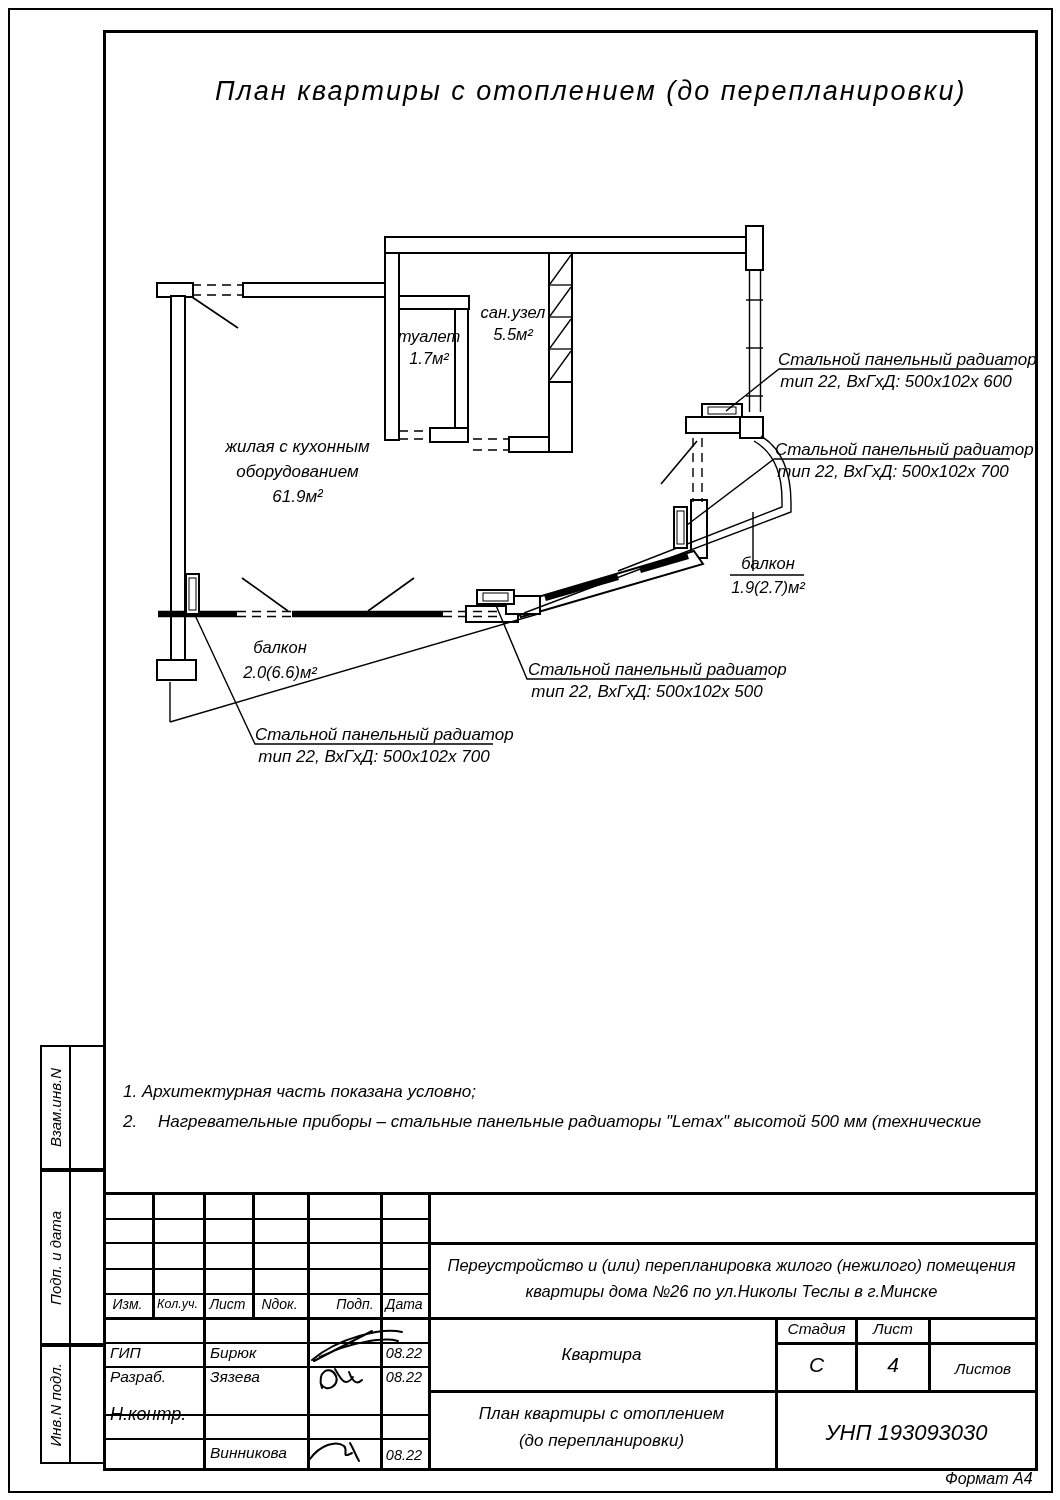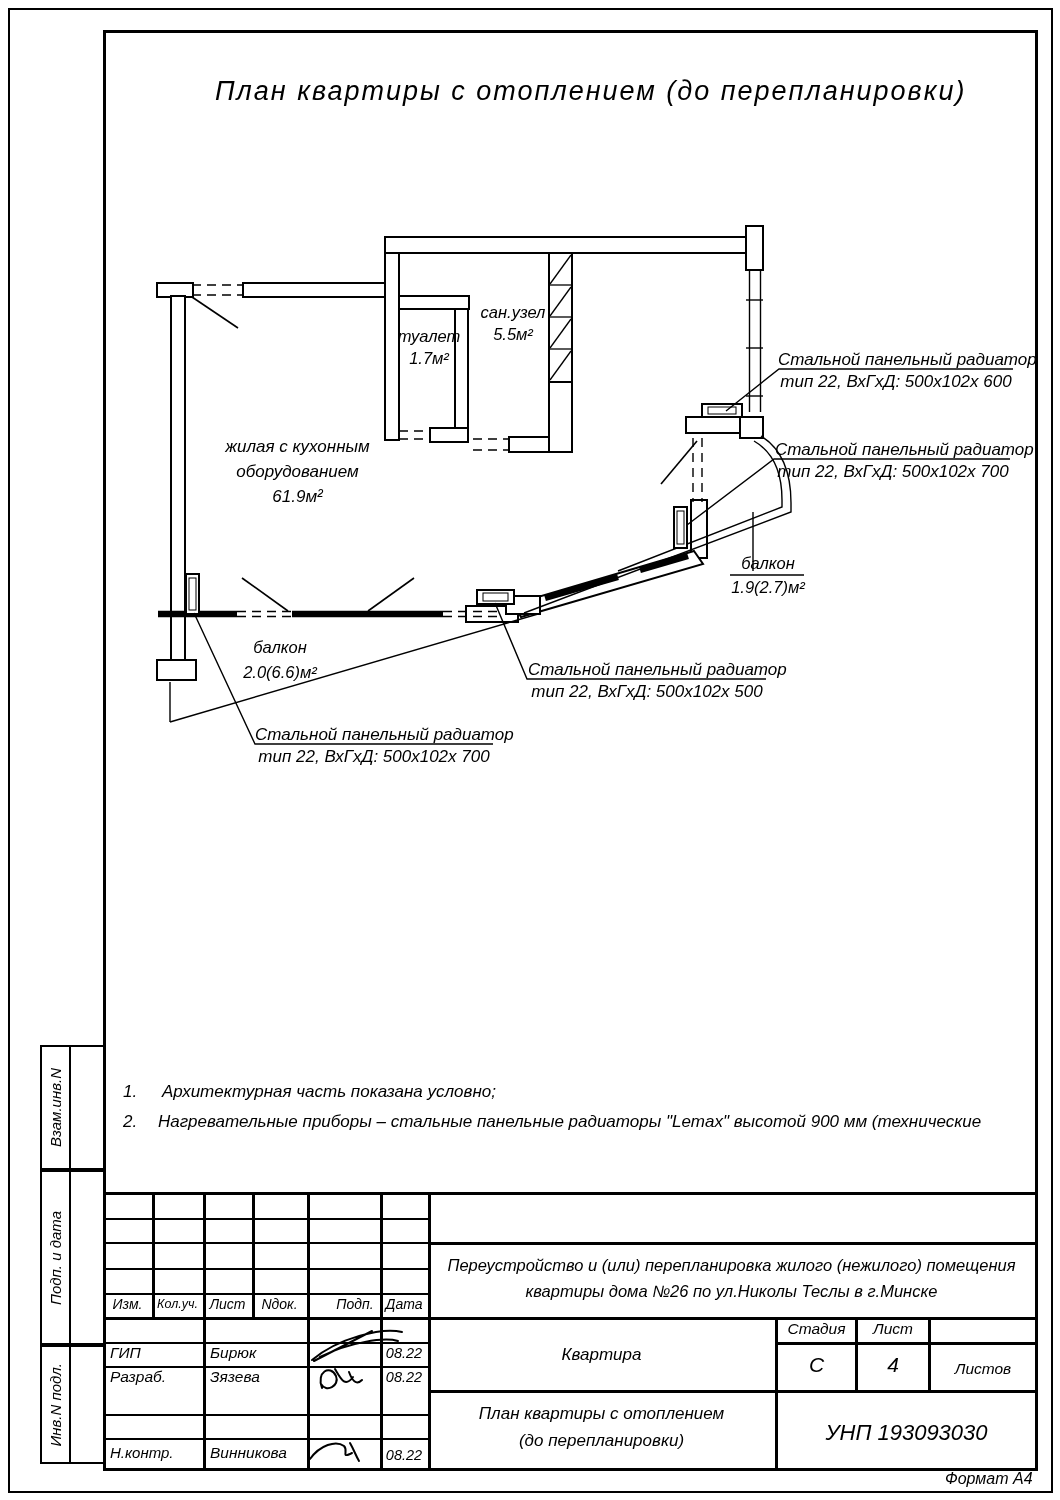--- a/index.html
+++ b/index.html
@@ -175,25 +175,25 @@
     <span>Стальной панельный радиатор</span>
     <span style="margin-top:3px;">тип 22, ВхГхД: 500х102х 500</span>
   </div>
   <div class="callout" style="left:255px;top:725px;width:238px;">
     <span>Стальной панельный радиатор</span>
     <span style="margin-top:3px;">тип 22, ВхГхД: 500х102х 700</span>
   </div>
 
   <div class="txt nw" style="left:123px;top:1082px;font-size:17px;">
     <span>1.</span>
-    <span style="margin-left:20px;">Архитектурная часть показана условно;</span>
+    <span style="">Архитектурная часть показана условно;</span>
   </div>
   <div class="txt nw" style="left:123px;top:1112px;font-size:17px;">
     <span>2.</span>
-    <span style="margin-left:16px;">Нагревательные приборы – стальные панельные радиаторы "Lemax" высотой 900 мм (технические</span>
+    <span style="margin-left:16px;">Нагревательные приборы – стальные панельные радиаторы "Lemax" высотой 500 мм (технические</span>
   </div>
 
   <div class="strip-cell" style="top:1045px;height:121px;">
     <div class="strip-label">
       <span>Взам.инв.N</span>
     </div>
   </div>
   <div class="strip-cell" style="top:1170px;height:171px;">
     <div class="strip-label">
       <span>Подп. и дата</span>
@@ -238,21 +238,21 @@
   <div class="tbtxt ctr" style="left:380px;top:1296px;width:48px;font-size:14px;">Дата</div>
 
   <div class="tbtxt" style="left:110px;top:1344px;font-size:15.5px;">ГИП</div>
   <div class="tbtxt" style="left:210px;top:1344px;font-size:15.5px;">Бирюк</div>
   <div class="tbtxt ctr" style="left:380px;top:1345px;width:48px;font-size:14.5px;">08.22</div>
 
   <div class="tbtxt" style="left:110px;top:1368px;font-size:15.5px;">Разраб.</div>
   <div class="tbtxt" style="left:210px;top:1368px;font-size:15.5px;">Зязева</div>
   <div class="tbtxt ctr" style="left:380px;top:1369px;width:48px;font-size:14.5px;">08.22</div>
 
-  <div class="tbtxt" style="left:110px;top:1444px;font-size:15px;text-align:right;">Н.контр.</div>
+  <div class="tbtxt" style="left:110px;top:1404px;font-size:18px;text-align:right;">Н.контр.</div>
   <div class="tbtxt" style="left:210px;top:1444px;font-size:15.5px;">Винникова</div>
   <div class="tbtxt ctr" style="left:380px;top:1447px;width:48px;font-size:14.5px;">08.22</div>
 
   <div class="tbtxt ctr" style="left:433px;top:1256px;width:597px;font-size:16.5px;">Переустройство и (или) перепланировка жилого (нежилого) помещения</div>
   <div class="tbtxt ctr" style="left:433px;top:1282px;width:597px;font-size:16.5px;">квартиры дома №26 по ул.Николы Теслы в г.Минске</div>
 
   <div class="tbtxt ctr" style="left:428px;top:1345px;width:347px;font-size:17px;">Квартира</div>
   <div class="tbtxt ctr" style="left:778px;top:1320px;width:77px;font-size:15.5px;">Стадия</div>
   <div class="tbtxt ctr" style="left:858px;top:1320px;width:70px;font-size:15.5px;">Лист</div>
   <div class="tbtxt ctr" style="left:931px;top:1360px;width:104px;font-size:15.5px;">Листов</div>

